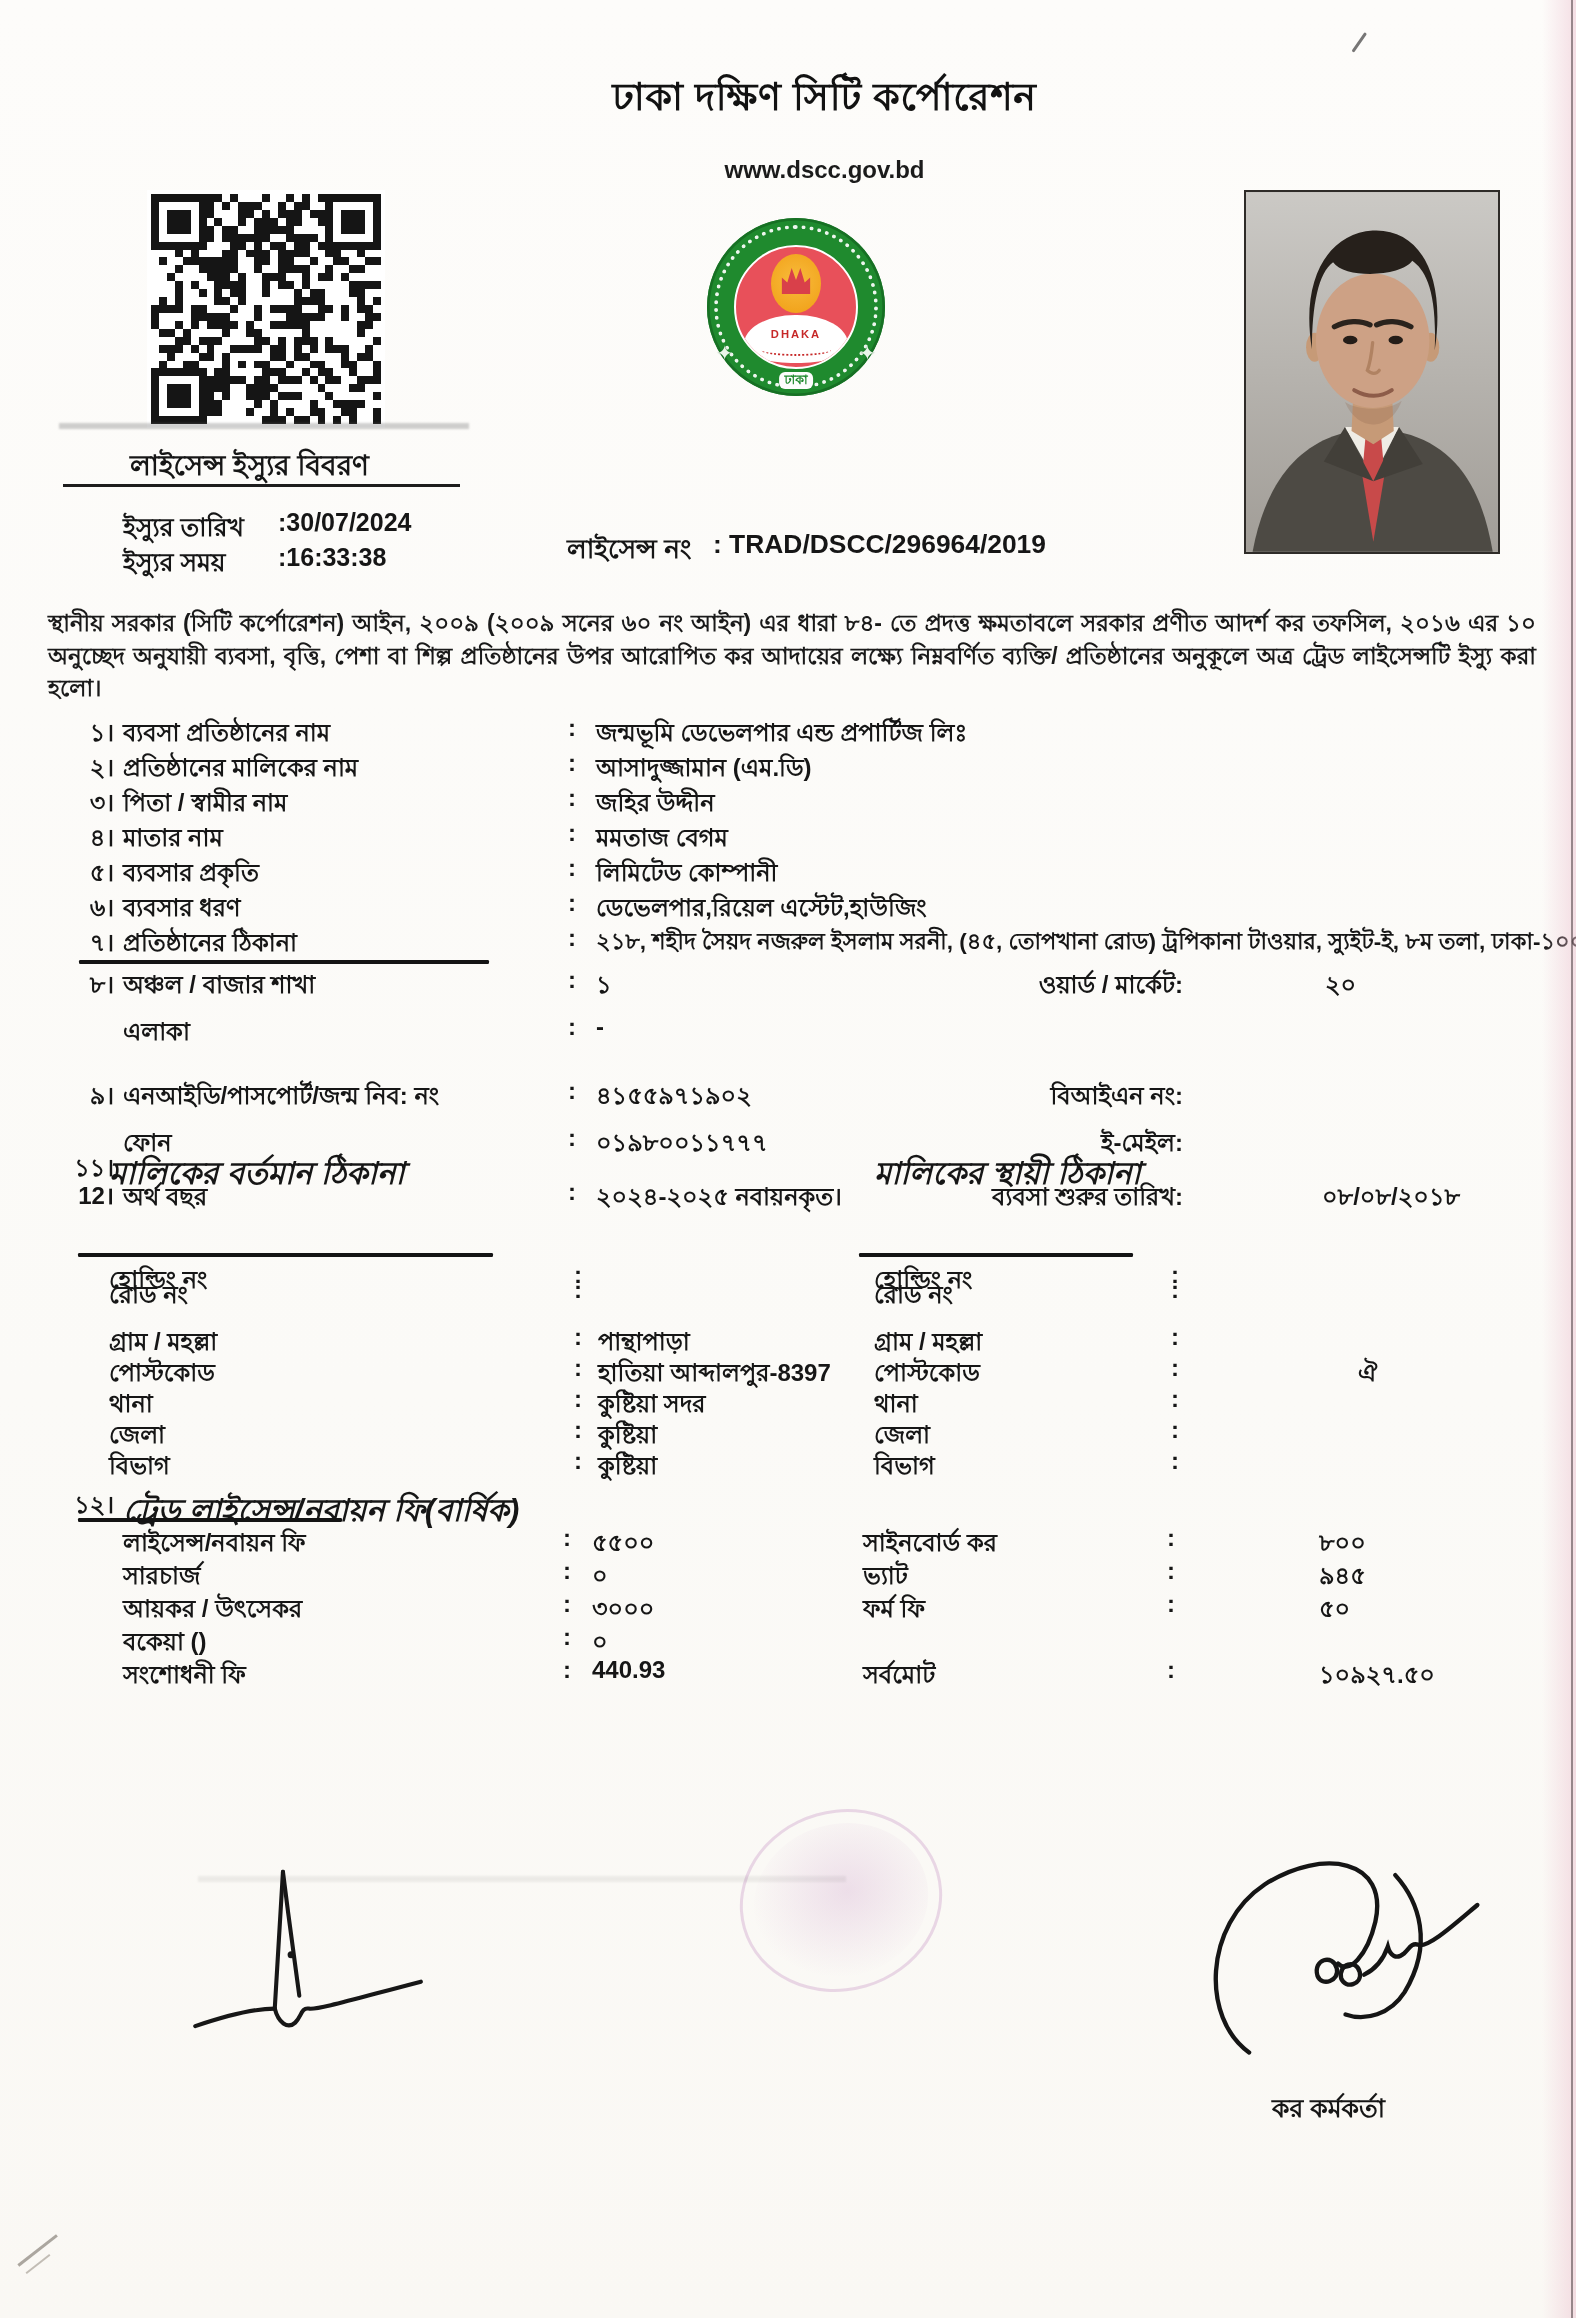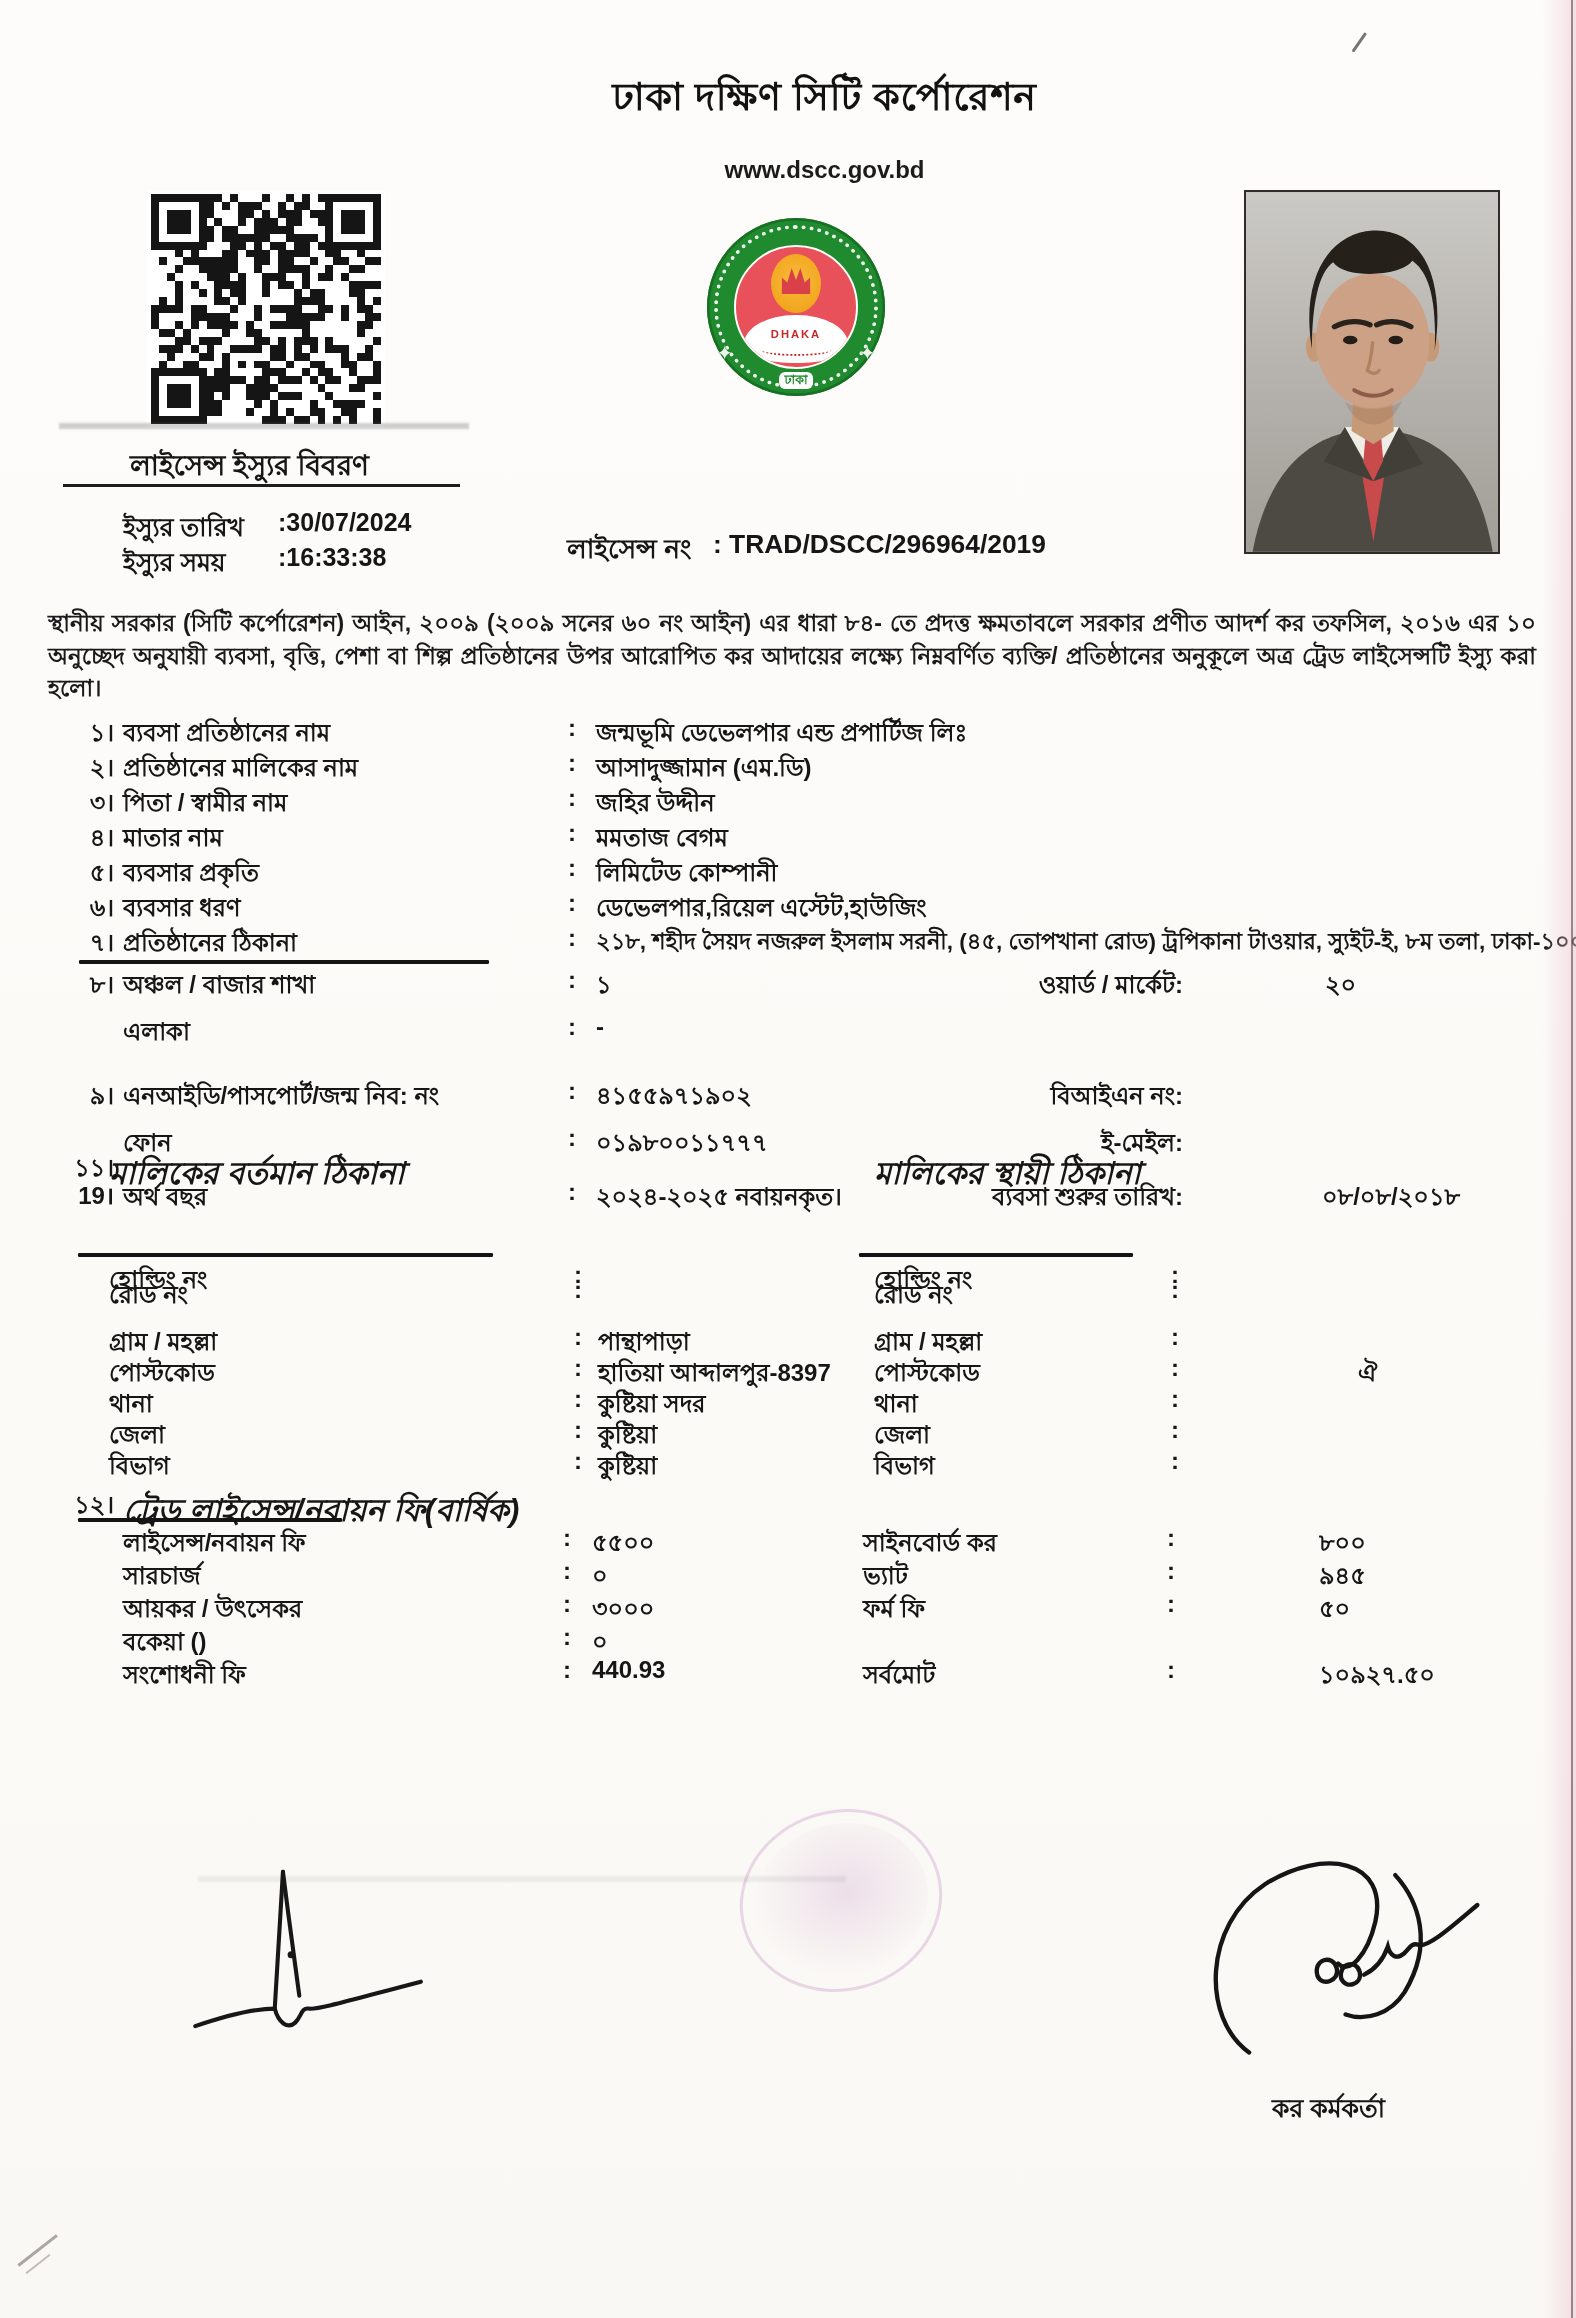--- a/index.html
+++ b/index.html
@@ -673,21 +673,21 @@
   </div>
   <div class="row" style="top:1124px">
     <span class="c-label">ফোন</span>
     <span class="c-colon">:</span>
     <span class="c-val">০১৯৮০০১১৭৭৭</span>
     <span class="c-rlabel">ই-মেইল:</span>
     <span class="c-rval"></span>
   </div>
 
   <div class="row" style="top:1178px">
-    <span class="c-no">19।</span>
+    <span class="c-no">12।</span>
     <span class="c-label">অর্থ বছর</span>
     <span class="c-colon">:</span>
     <span class="c-val">২০২৪-২০২৫ নবায়নকৃত।</span>
     <span class="c-rlabel">ব্যবসা শুরুর তারিখ:</span>
     <span class="c-rval" style="left:1322px">০৮/০৮/২০১৮</span>
   </div>
 
   <div class="row" style="top:1149px">
     <span class="c-no">১১।</span>
     <span class="a-label sec-header" style="top:0">মালিকের বর্তমান ঠিকানা</span>

